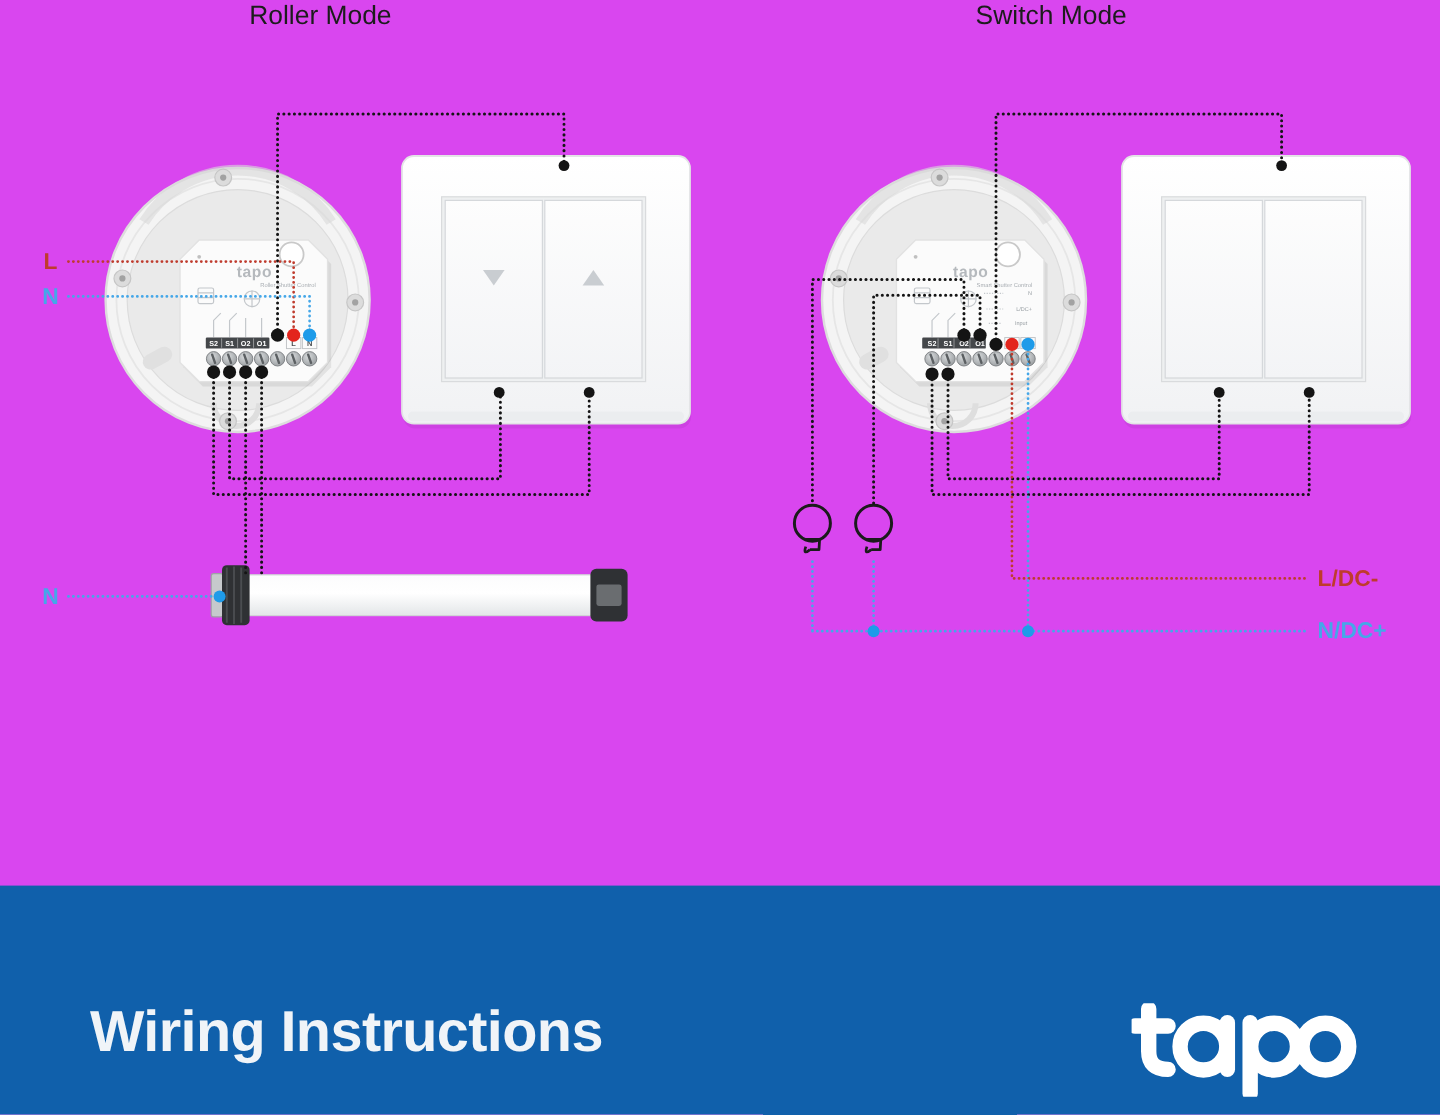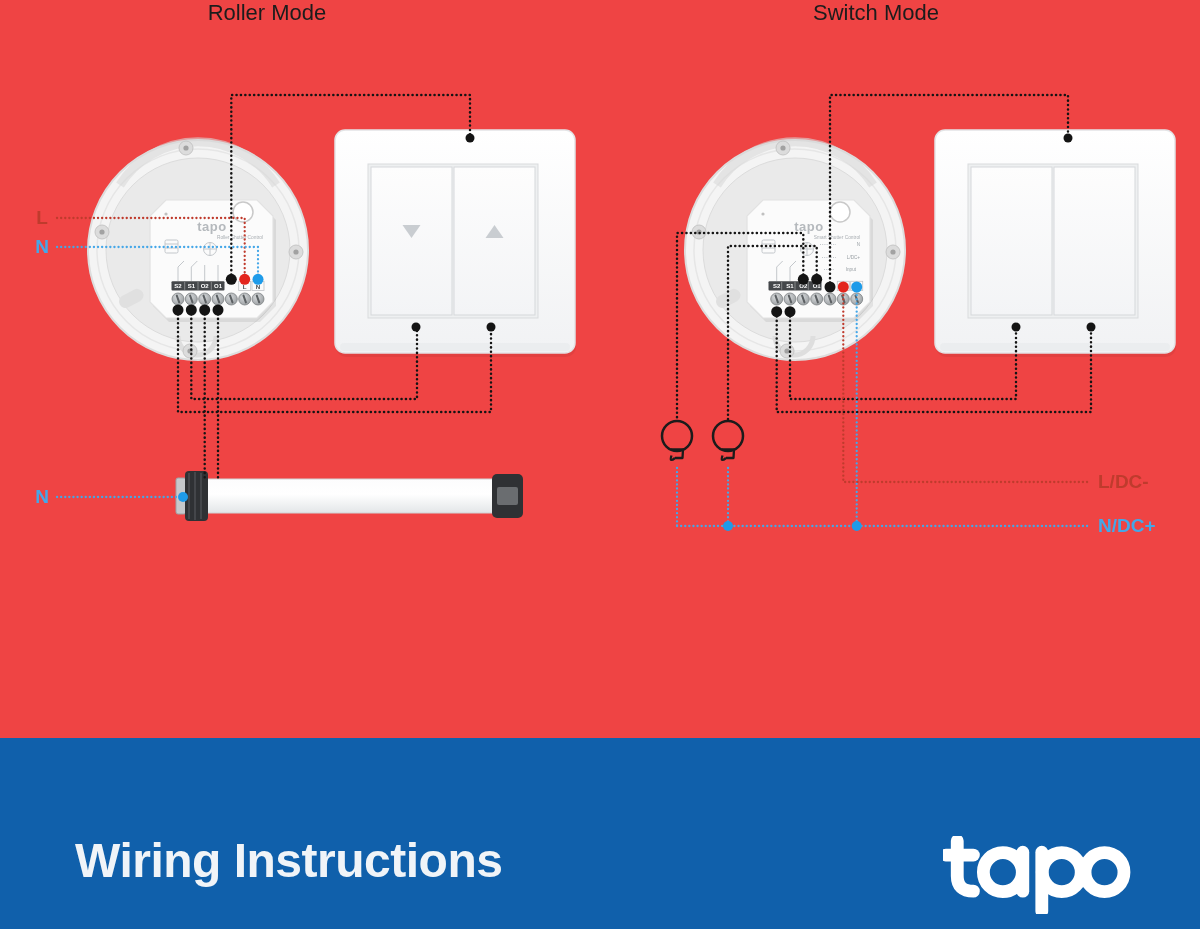--- a/index.html
+++ b/index.html
@@ -1,16 +1,16 @@
 <!DOCTYPE html>
 <html><head>
 <meta charset="utf-8">
 <style>
   html,body{margin:0;padding:0;background:#fff;}
-  .page{position:relative;width:1200px;height:929px;background:#ef4444;overflow:hidden;
+  .page{position:relative;width:1200px;height:929px;background:#d946ef;overflow:hidden;
         font-family:"Liberation Sans",sans-serif;text-align:center;}
   .diagram{display:block;position:absolute;top:0;left:0;}
   .mode-title{font-size:22px;font-weight:500;fill:#1c1c1c;}
   .side-label{font-size:19px;font-weight:700;}
   .dc-label{font-size:19px;font-weight:700;}
   .term-label{font-size:6px;font-weight:700;fill:#ffffff;}
   .ln-label{font-size:6.2px;font-weight:700;fill:#4a4d50;}
   .silk{font-size:4.6px;fill:#9aa0a5;}
   .brand-sm{font-size:13px;font-weight:700;fill:#b5b9bd;letter-spacing:.5px;}
   .brand-sub{font-size:4.8px;fill:#a8adb2;}

